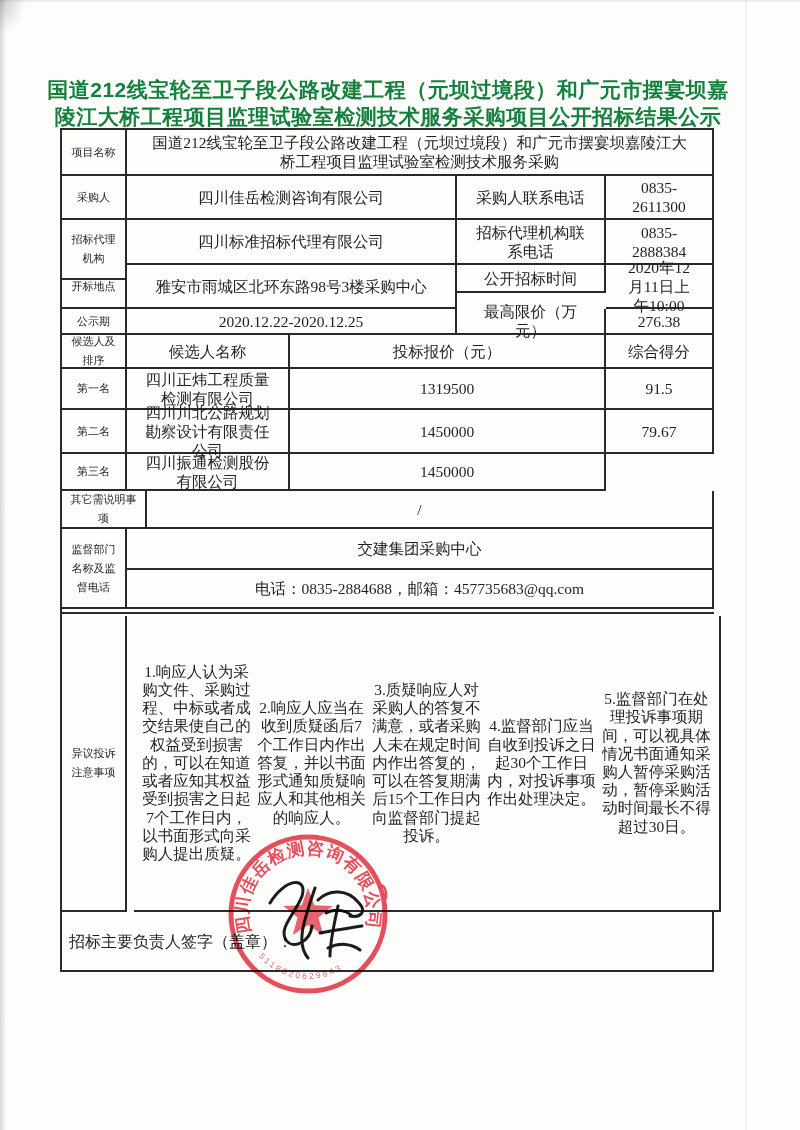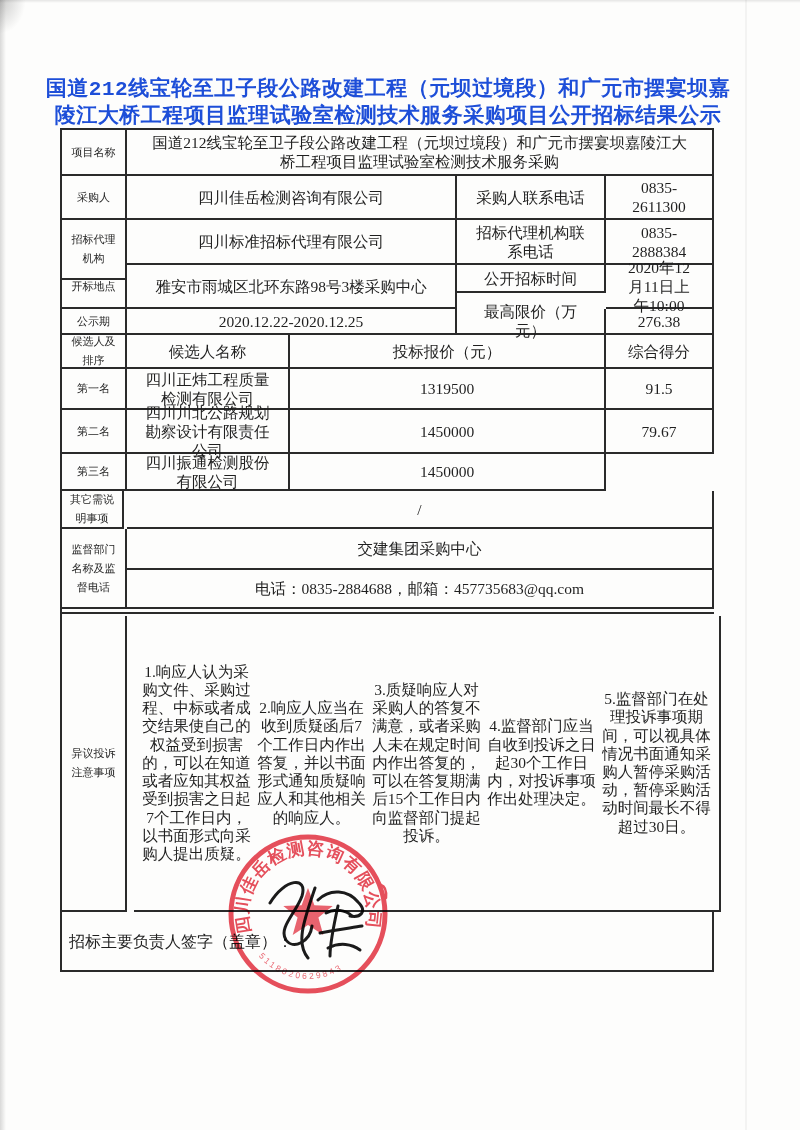--- a/index.html
+++ b/index.html
@@ -12,22 +12,22 @@
   
   .edge-left{position:absolute;left:0;top:0;width:6px;height:1130px;
     background:linear-gradient(to right,rgba(90,90,90,.22),rgba(90,90,90,0));pointer-events:none;}
   .edge-top{position:absolute;left:0;top:0;width:800px;height:3px;
     background:linear-gradient(to bottom,rgba(120,120,120,.18),rgba(120,120,120,0));pointer-events:none;}
   .corner-smudge{position:absolute;left:0;top:0;width:26px;height:34px;
     background:radial-gradient(ellipse at 0 0,rgba(70,70,70,.28),rgba(70,70,70,0) 70%);pointer-events:none;}
   .streak{position:absolute;left:745px;top:0;width:2px;height:1130px;background:rgba(110,110,110,.07);pointer-events:none;}
 
   .doc-title{position:absolute;left:20px;top:76px;width:736px;text-align:center;
-    font-family:Liberation Mono, monospace;font-weight:bold;
-    font-size:21px;line-height:27px;color:#1d4ed8;letter-spacing:.5px;}
+    font-family:Liberation Sans, sans-serif;font-weight:bold;
+    font-size:21px;line-height:27px;color:#15803d;letter-spacing:.5px;}
 
   .tbl{position:absolute;left:60px;top:128px;width:652px;height:842px;
     border-top:2px solid #2a2a2a;border-left:2px solid #2a2a2a;}
   .c{position:absolute;box-sizing:border-box;
      border-right:2px solid #2a2a2a;border-bottom:2px solid #2a2a2a;
      display:flex;align-items:center;justify-content:center;
      text-align:center;font-size:15.5px;line-height:19px;padding:1px 18px;}
   .lab{font-size:11px;line-height:19px;padding:1px 5px;}
   .hline{position:absolute;left:0;width:652px;height:2px;background:#2a2a2a;}
 
@@ -93,21 +93,21 @@
 
     <div class="c lab" style="left:0;top:280px;width:65px;height:44px">第二名</div>
     <div class="c" style="left:65px;top:280px;width:163px;height:44px">四川川北公路规划勘察设计有限责任公司</div>
     <div class="c" style="left:228px;top:280px;width:316px;height:44px">1450000</div>
     <div class="c" style="left:544px;top:280px;width:108px;height:44px">79.67</div>
 
     <div class="c lab" style="left:0;top:324px;width:65px;height:37px">第三名</div>
     <div class="c" style="left:65px;top:324px;width:163px;height:37px">四川振通检测股份有限公司</div>
     <div class="c" style="left:228px;top:324px;width:316px;height:37px">1450000</div>
 
-    <div class="c lab" style="left:0;top:361px;width:62px;height:38px">其它需说明事项</div>
+    <div class="c lab" style="left:0;top:361px;width:85px;height:38px">其它需说明事项</div>
     <div class="c" style="left:65px;top:361px;width:587px;height:38px">/</div>
 
     <div class="c lab" style="left:0;top:399px;width:65px;height:80px">监督部门名称及监督电话</div>
     <div class="c" style="left:65px;top:399px;width:587px;height:41px">交建集团采购中心</div>
     <div class="c" style="left:65px;top:440px;width:587px;height:39px">电话：0835-2884688，邮箱：457735683@qq.com</div>
 
     <div class="hline" style="top:482px"></div>
 
     <div class="c lab" style="left:0;top:486px;width:65px;height:296px">异议投诉注意事项</div>
     <div class="c notice" style="left:65px;top:486px;width:587px;height:296px">

